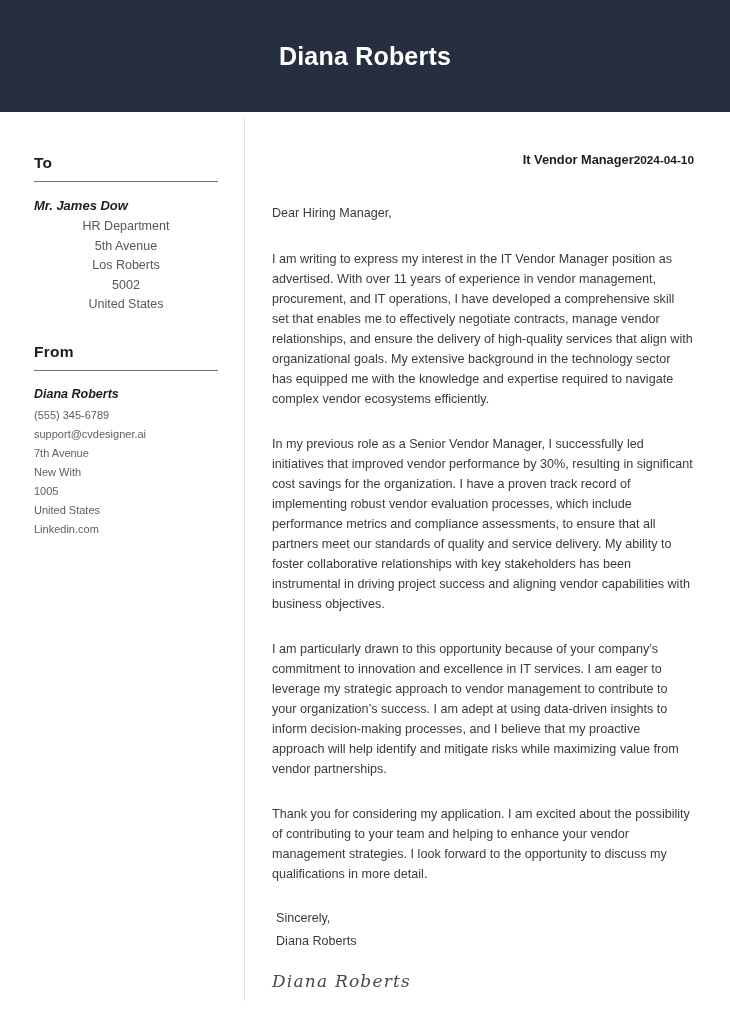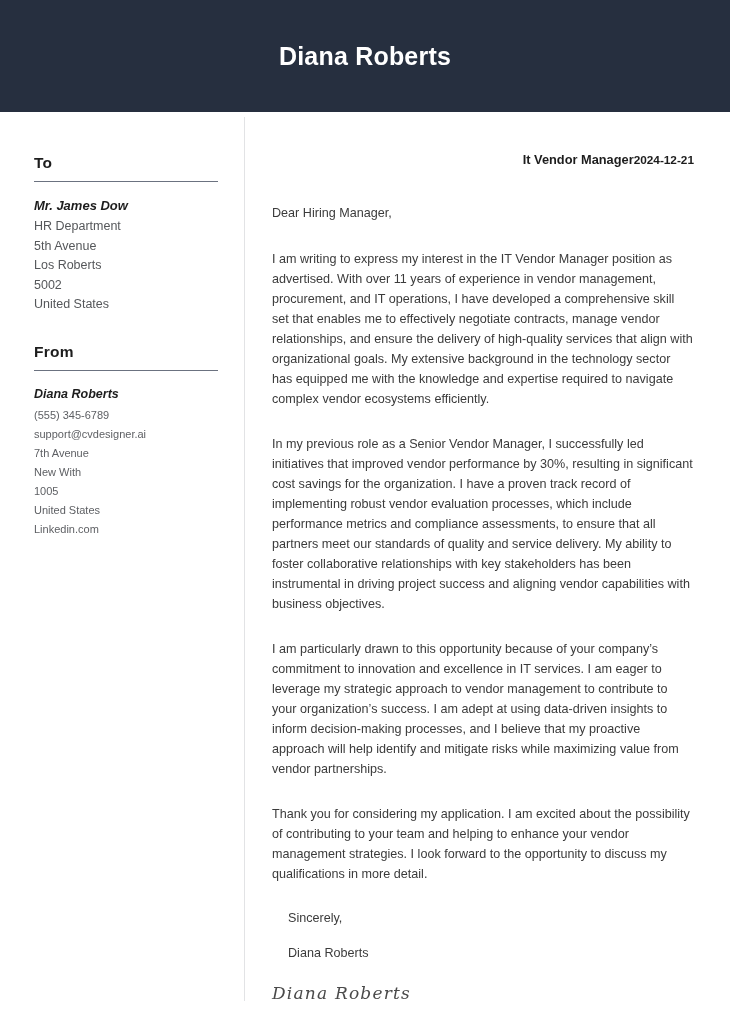--- a/index.html
+++ b/index.html
@@ -73,20 +73,21 @@
     color: #1d1d1d;
     line-height: 1.55;
     margin: 0 0 1px 0;
     font-style: italic;
   }
   .side-line {
     font-size: 12.5px;
     color: #55575a;
     line-height: 1.56;
     margin: 0;
+    text-align: center;
   }
   .side-line-sm {
     font-size: 11px;
     color: #5d5f63;
     line-height: 1.72;
     margin: 0;
   }
   .from-block { margin-top: 28px; }
   .from-block .side-name { margin-bottom: 2px; font-size: 12.5px; }
 
@@ -137,21 +138,21 @@
     line-height: 20px;
     margin: 0 0 25px 0;
     text-align: left;
   }
   .closing {
     font-size: 12.6px;
     color: #3b3b3b;
     line-height: 19px;
     margin: 0 0 20px 0;
   }
-  .closing div { margin: 16px; }
+  .closing div { margin: 4px; }
   .signature {
     font-family: "DejaVu Serif", serif;
     font-style: italic;
     font-size: 17px;
     color: #4a4a4a;
     letter-spacing: 1.2px;
     line-height: 1.2;
     margin-top: 8px;
   }
 </style>
@@ -191,21 +192,21 @@
       <div class="side-line-sm">United States</div>
       <div class="side-line-sm">Linkedin.com</div>
     </div>
 
   </aside>
 
   <main class="letter">
 
     <div class="letter-top">
       <div class="job-title">It Vendor Manager</div>
-      <div class="letter-date">2024-12-21</div>
+      <div class="letter-date">2024-04-10</div>
     </div>
 
     <p class="salutation">Dear Hiring Manager,</p>
 
     <p class="para">I am writing to express my interest in the IT Vendor Manager position as advertised. With over 11 years of experience in vendor management, procurement, and IT operations, I have developed a comprehensive skill set that enables me to effectively negotiate contracts, manage vendor relationships, and ensure the delivery of high-quality services that align with organizational goals. My extensive background in the technology sector has equipped me with the knowledge and expertise required to navigate complex vendor ecosystems efficiently.</p>
     <p class="para">In my previous role as a Senior Vendor Manager, I successfully led initiatives that improved vendor performance by 30%, resulting in significant cost savings for the organization. I have a proven track record of implementing robust vendor evaluation processes, which include performance metrics and compliance assessments, to ensure that all partners meet our standards of quality and service delivery. My ability to foster collaborative relationships with key stakeholders has been instrumental in driving project success and aligning vendor capabilities with business objectives.</p>
     <p class="para">I am particularly drawn to this opportunity because of your company’s commitment to innovation and excellence in IT services. I am eager to leverage my strategic approach to vendor management to contribute to your organization’s success. I am adept at using data-driven insights to inform decision-making processes, and I believe that my proactive approach will help identify and mitigate risks while maximizing value from vendor partnerships.</p>
     <p class="para">Thank you for considering my application. I am excited about the possibility of contributing to your team and helping to enhance your vendor management strategies. I look forward to the opportunity to discuss my qualifications in more detail.</p>
 
     <div class="closing">

